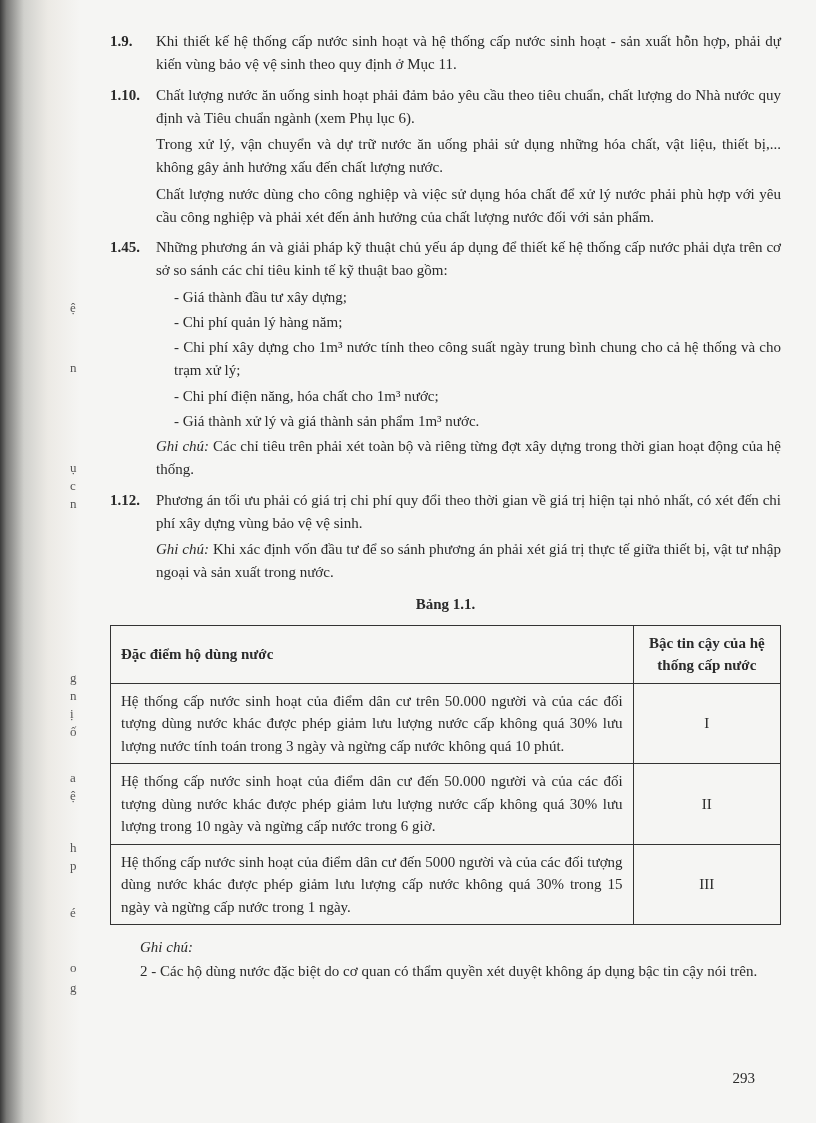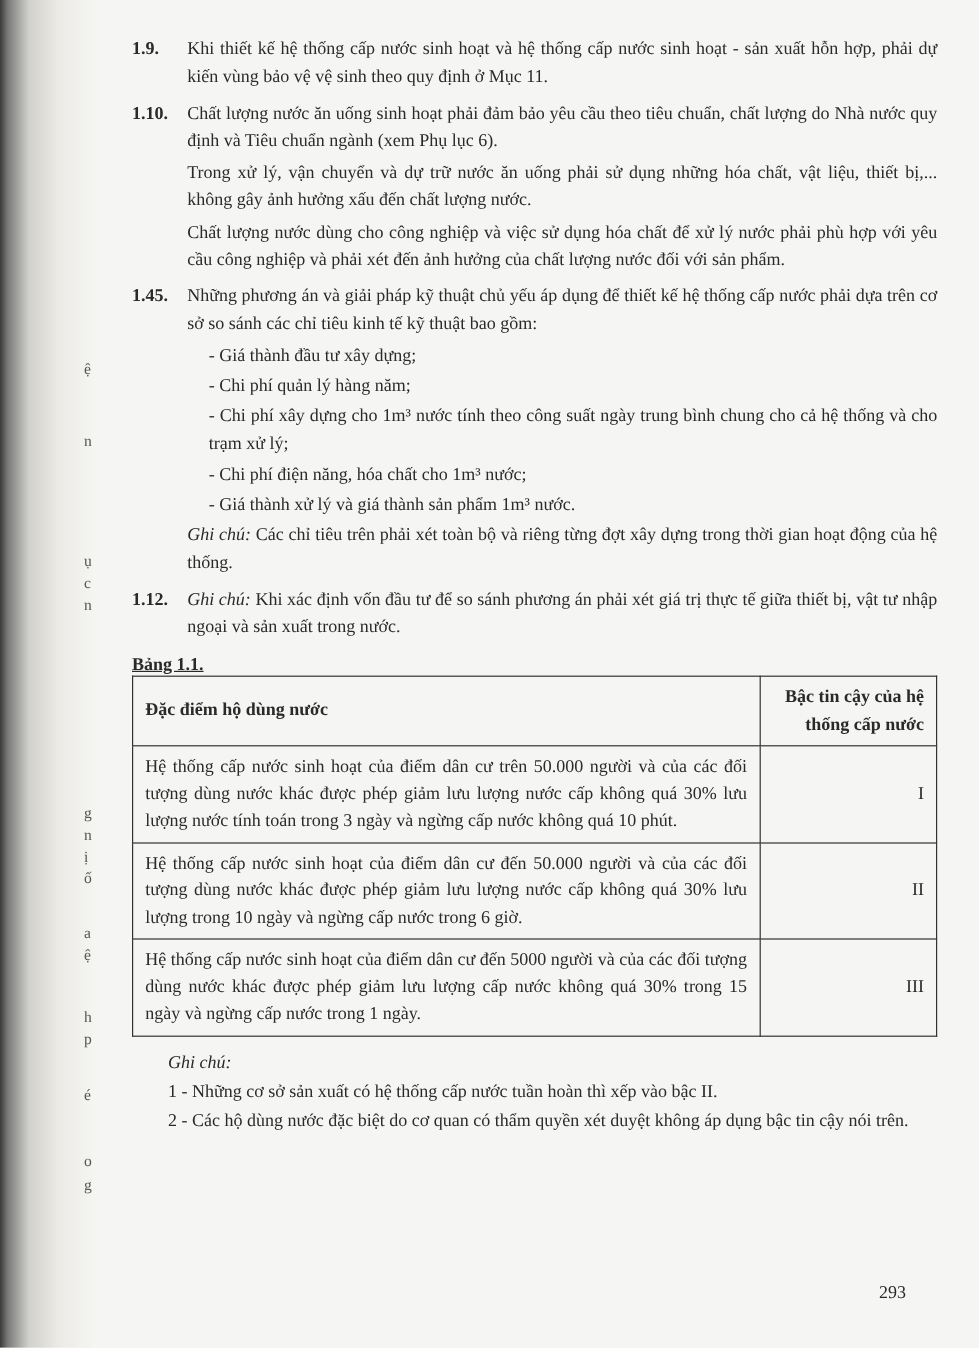--- a/index.html
+++ b/index.html
@@ -50,43 +50,42 @@
     text-align: justify;
   }
   .sub {
     margin-left: 18px;
     margin-bottom: 2px;
   }
   .note {
     font-style: italic;
   }
   .table-title {
-    text-align: left;
+    text-align: center;
     font-weight: bold;
     margin-top: 8px;
-    margin-bottom: 0;
-    text-decoration: underline;
+    margin-bottom: 12px;
   }
   table {
     border-collapse: collapse;
     width: 100%;
     margin-bottom: 10px;
   }
   th, td {
     border: 1px solid #333;
     padding: 6px 10px;
     vertical-align: middle;
     line-height: 1.5;
   }
   th {
     font-weight: bold;
     text-align: center;
   }
   .col-desc { width: 78%; text-align: justify; }
-  .col-lvl  { width: 22%; text-align: right; }
+  .col-lvl  { width: 22%; text-align: center; }
   .footnotes {
     margin-top: 6px;
     line-height: 1.6;
   }
   .footnotes .label {
     font-style: italic;
     margin-left: 30px;
   }
   .footnotes .fn {
     text-indent: 30px;
@@ -166,20 +165,21 @@
       <div class="sub">- Giá thành xử lý và giá thành sản phẩm 1m³ nước.</div>
       <div class="para">
         <span class="note">Ghi chú:</span><span> Các chỉ tiêu trên phải xét toàn bộ và riêng từng đợt xây dựng trong thời gian hoạt động của hệ thống.</span>
       </div>
     </div>
   </div>
 
   <div class="item">
     <div class="num">1.12.</div>
     <div class="body">
+      <div class="para">Phương án tối ưu phải có giá trị chi phí quy đổi theo thời gian về giá trị hiện tại nhỏ nhất, có xét đến chi phí xây dựng vùng bảo vệ vệ sinh.</div>
       <div class="para">
         <span class="note">Ghi chú:</span><span> Khi xác định vốn đầu tư để so sánh phương án phải xét giá trị thực tế giữa thiết bị, vật tư nhập ngoại và sản xuất trong nước.</span>
       </div>
     </div>
   </div>
 
   <div class="table-title">Bảng 1.1.</div>
 
   <table>
     <thead>
@@ -199,18 +199,17 @@
       </tr>
       <tr>
         <td class="col-desc">Hệ thống cấp nước sinh hoạt của điểm dân cư đến 5000 người và của các đối tượng dùng nước khác được phép giảm lưu lượng cấp nước không quá 30% trong 15 ngày và ngừng cấp nước trong 1 ngày.</td>
         <td class="col-lvl">III</td>
       </tr>
     </tbody>
   </table>
 
   <div class="footnotes">
     <div class="label">Ghi chú:</div>
-    <div class="fn">1 - Những cơ sở sản xuất có hệ thống cấp nước tuần hoàn thì xếp vào bậc II.</div>
     <div class="fn">2 - Các hộ dùng nước đặc biệt do cơ quan có thẩm quyền xét duyệt không áp dụng bậc tin cậy nói trên.</div>
   </div>
 
   <div class="page-number">293</div>
 </div>
 
 </body></html>

